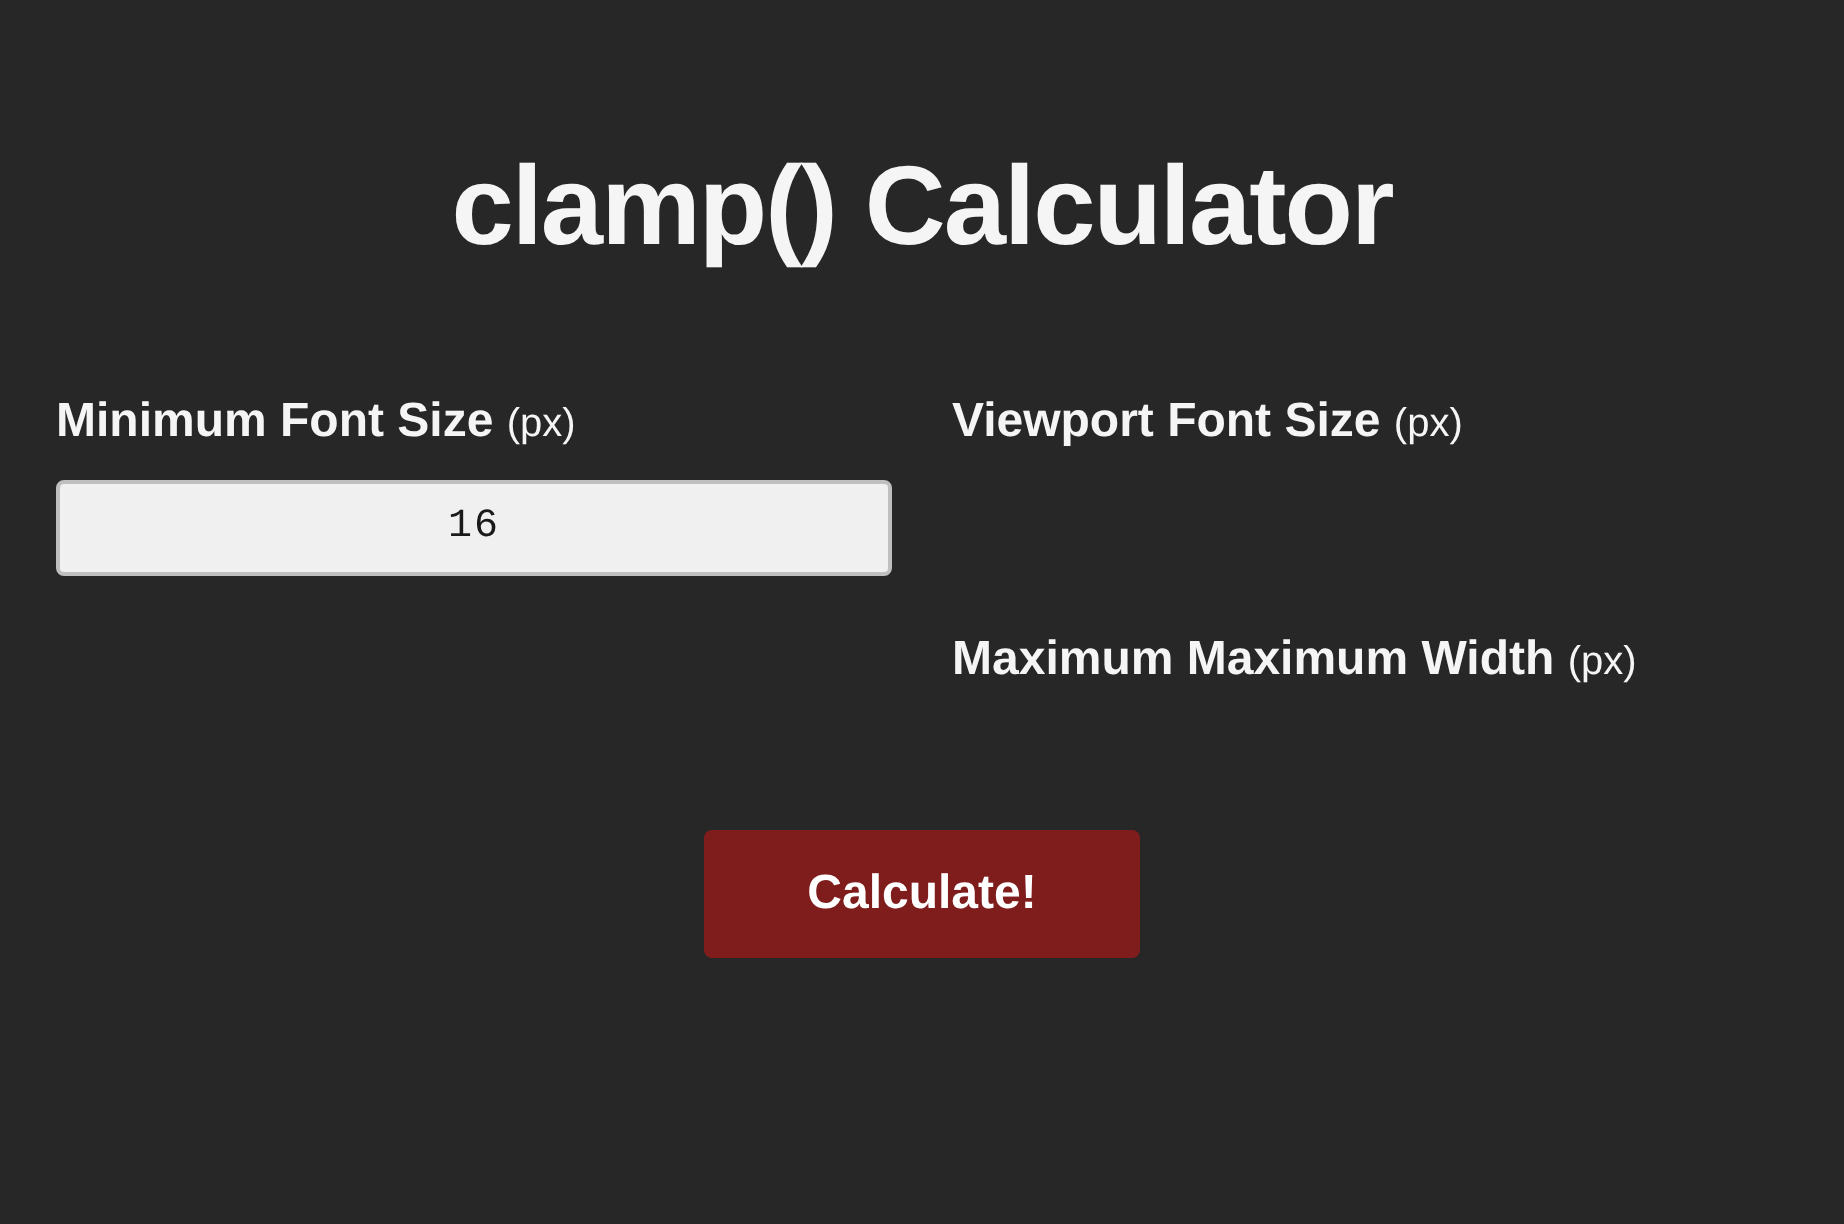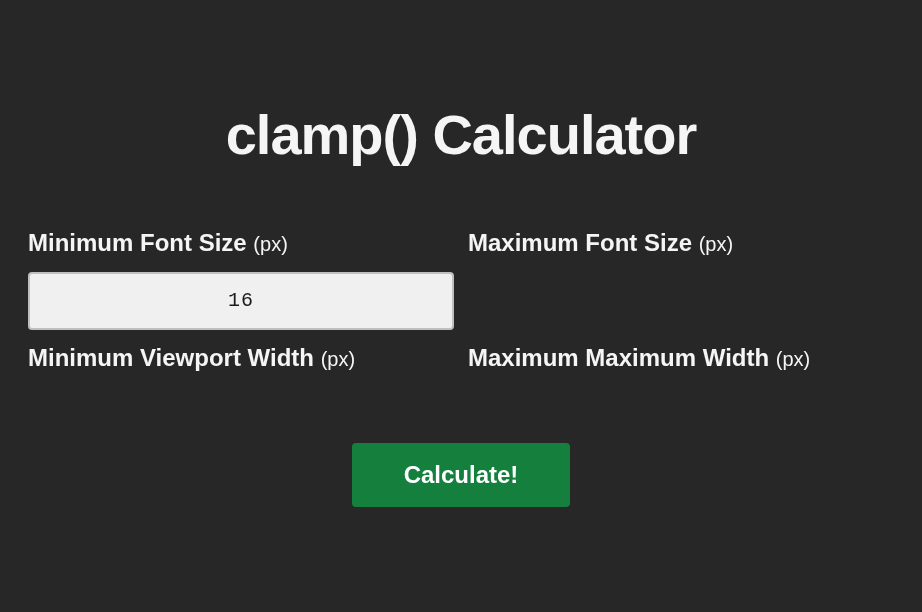--- a/index.html
+++ b/index.html
@@ -16,66 +16,65 @@
       overflow: hidden;
     }
     .container {
       padding: 0 28px;
     }
     .title {
       text-align: center;
       font-size: 56px;
       font-weight: 900;
       letter-spacing: -1px;
-      margin-top: 102px;
+      margin-top: 70px;
       margin-bottom: 62px;
       color: #f5f5f5;
     }
     .grid {
       display: grid;
       grid-template-columns: 1fr 1fr;
       column-gap: 30px;
       row-gap: 28px;
-      gap: 14px;
     }
     .field {
       display: flex;
       flex-direction: column;
     }
     .field-label {
       font-size: 24px;
       font-weight: 600;
       color: #f5f5f5;
       margin-bottom: 14px;
       line-height: 1.2;
     }
     .field-label .unit {
       font-size: 20px;
       font-weight: 500;
     }
     .field-input {
       width: 100%;
-      height: 58px;
+      height: 48px;
       background-color: #f0f0f0;
       border: 2px solid #bfbfbf;
       border-radius: 4px;
       font-family: "SFMono-Regular", Consolas, "Liberation Mono", Menlo, Courier, monospace;
       font-size: 20px;
       text-align: center;
       color: #1a1a1a;
       letter-spacing: 1px;
       outline: none;
     }
     .actions {
       display: flex;
       justify-content: center;
       margin-top: 56px;
     }
     .calc-button {
-      background-color: #15803d;
+      background-color: #7f1d1d;
       color: #ffffff;
       border: none;
       font-size: 24px;
       font-weight: 600;
       padding: 18px 52px;
       border-radius: 4px;
       cursor: pointer;
       font-family: inherit;
     }
   </style>
@@ -90,30 +89,26 @@
     <div class="field">
       <label class="field-label">
         <span>Minimum Font Size</span>
         <span class="unit">(px)</span>
       </label>
       <input type="text" class="field-input" value="16" style="">
     </div>
 
     <div class="field">
       <label class="field-label">
-        <span>Maximum Font Size</span>
+        <span>Viewport Font Size</span>
         <span class="unit">(px)</span>
       </label>
     </div>
 
     <div class="field">
-      <label class="field-label">
-        <span>Minimum Viewport Width</span>
-        <span class="unit">(px)</span>
-      </label>
     </div>
 
     <div class="field">
       <label class="field-label">
         <span>Maximum Maximum Width</span>
         <span class="unit">(px)</span>
       </label>
     </div>
 
   </div>

